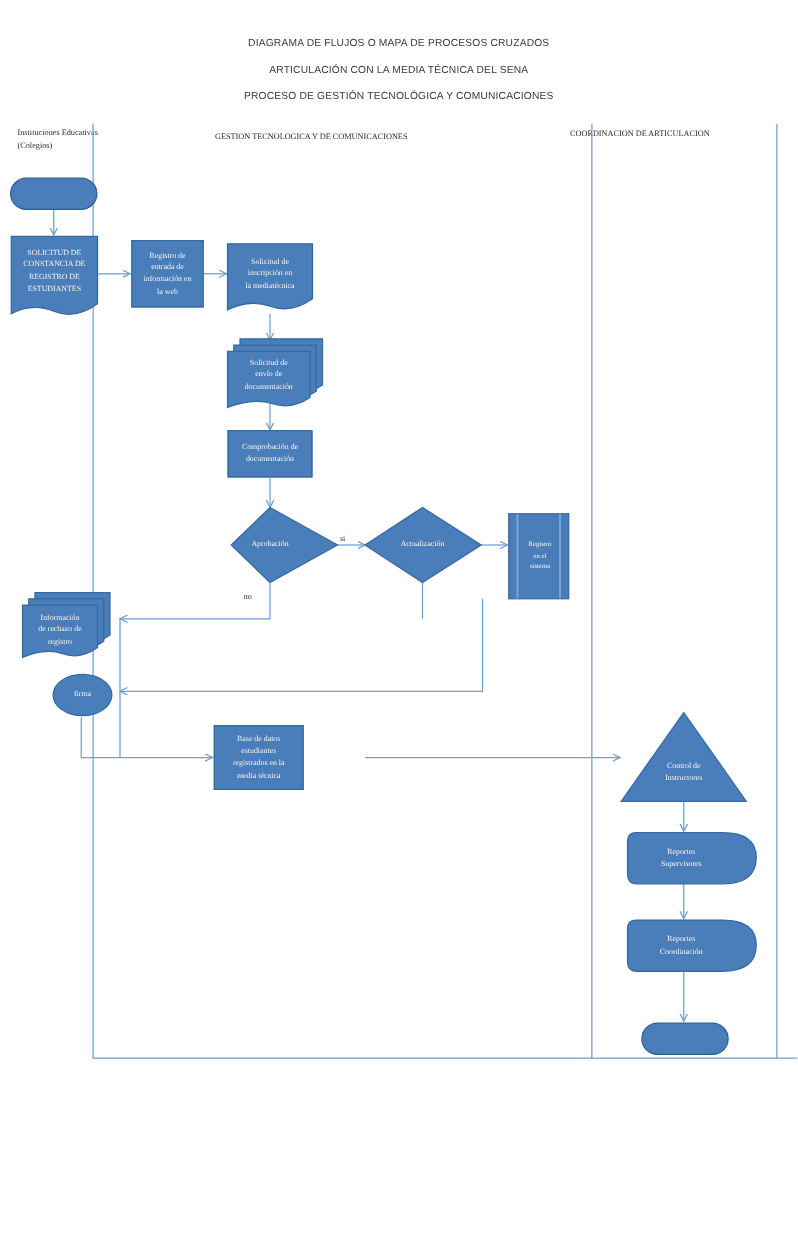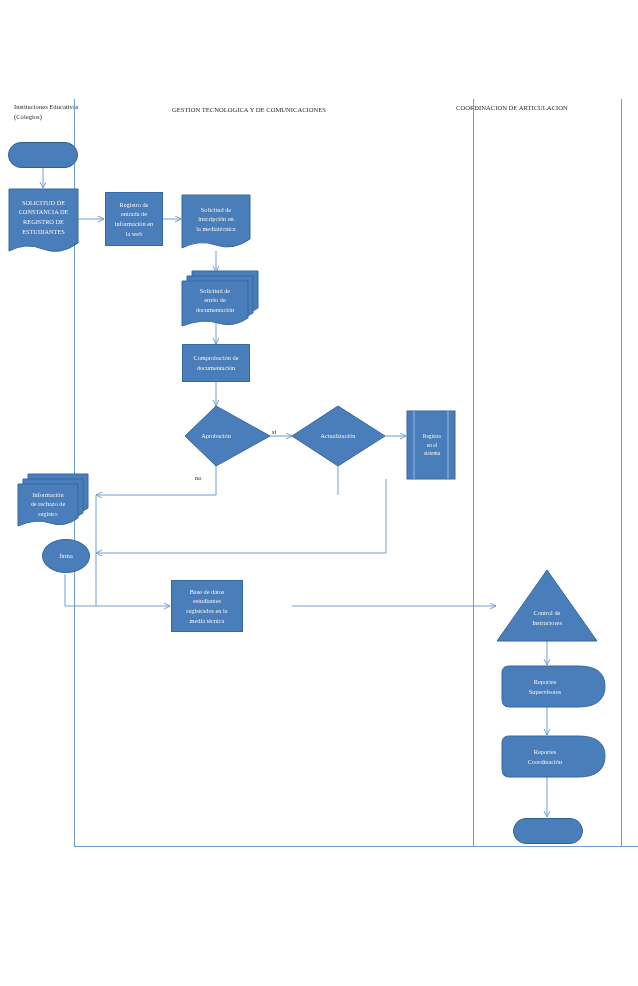--- a/index.html
+++ b/index.html
@@ -92,20 +92,25 @@
     font-size:6.4px;
     color:#231f20;
     z-index:4;
   }
 </style>
 </head>
 <body>
 
 <div id="canvas">
 
+  <div class="titles">
+    <div>DIAGRAMA DE FLUJOS O MAPA DE PROCESOS CRUZADOS</div>
+    <div>ARTICULACIÓN CON LA MEDIA TÉCNICA DEL SENA</div>
+    <div>PROCESO DE GESTIÓN TECNOLÓGICA Y COMUNICACIONES</div>
+  </div>
 
   <div class="lane-hd" style="left:14px; top:102px; width:80px;">Instituciones Educativas
 (Colegios)</div>
   <div class="lane-hd" style="left:172px; top:105px; width:300px;">GESTION TECNOLOGICA Y DE COMUNICACIONES</div>
   <div class="lane-hd" style="left:456px; top:103px; width:180px;">COORDINACION DE ARTICULACION</div>
 
   <svg id="vec" width="638" height="986" viewBox="0 0 638 986" style="position:absolute;left:0;top:0;z-index:1;">
     <defs>
       <marker id="ar" markerWidth="7" markerHeight="7" refX="6" refY="3" orient="auto">
         <path d="M0,0 L6,3 L0,6" fill="none" stroke="#6f9fd0" stroke-width="1"></path>

